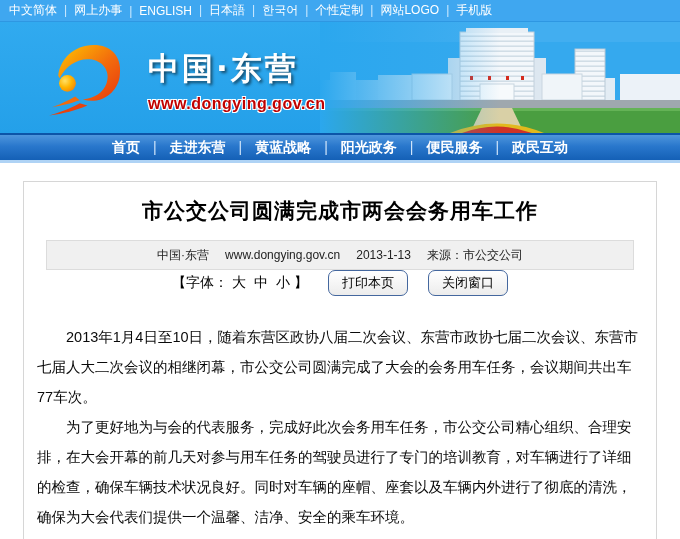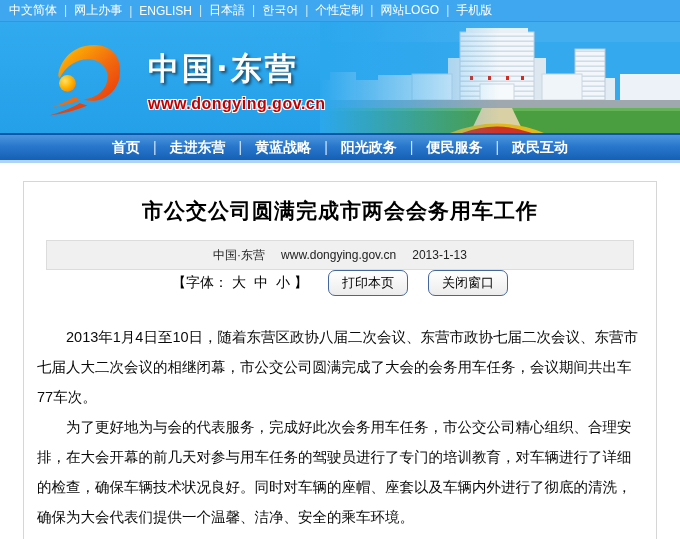--- a/index.html
+++ b/index.html
@@ -159,20 +159,21 @@
   </div>
 
 <div class="content">
   <div class="article-box">
     <div class="article-title">市公交公司圆满完成市两会会务用车工作</div>
 
     <div class="meta-bar">
       <span>中国·东营</span>
       <span>www.dongying.gov.cn</span>
       <span>2013-1-13</span>
+      <span>来源：市公交公司</span>
     </div>
 
     <div class="controls">
       <span>【字体：</span>
       <span>
         
       <span class="font-size-link">大</span><span class="font-size-link">中</span><span class="font-size-link">小</span></span>
       <span>】</span>
       <button class="btn">打印本页</button>
       <button class="btn">关闭窗口</button>

